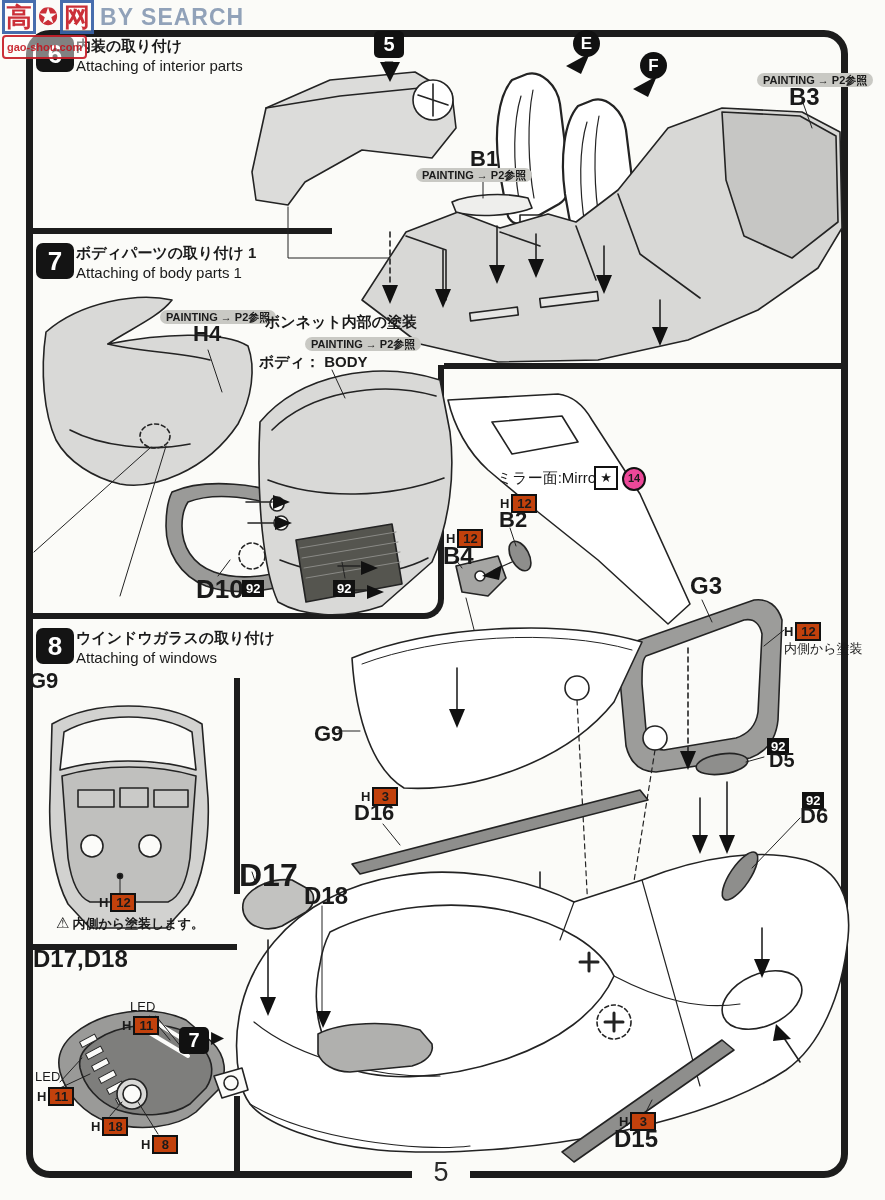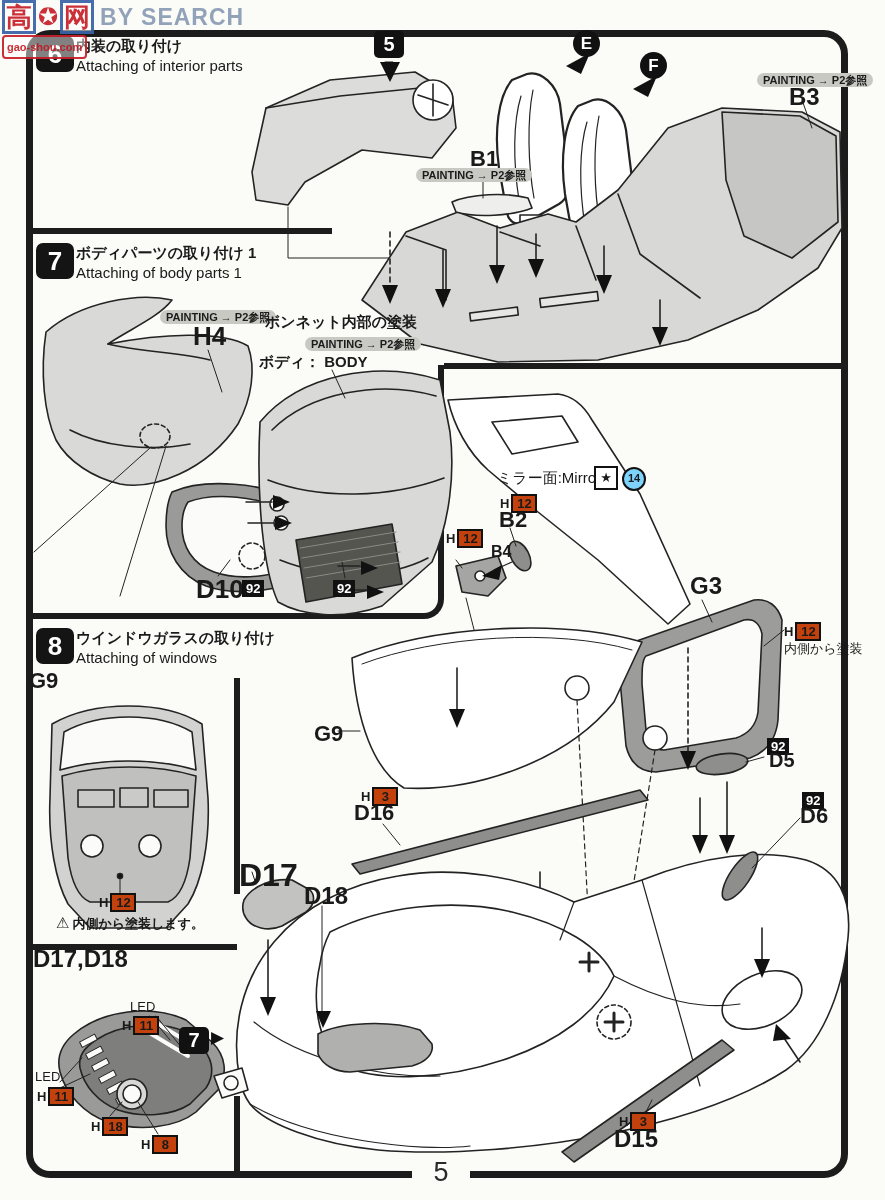--- a/index.html
+++ b/index.html
@@ -25,21 +25,21 @@
             text-align:center;line-height:15px;padding:0 2px;background:#c2410c;}
   .circle{width:27px;height:27px;background:#111;border-radius:50%;color:#fff;font-weight:700;font-size:17px;
           text-align:center;line-height:27px;}
   .numsq .nsq{display:inline-block;background:#111;color:#fff;border-radius:5px;font-weight:700;font-size:20px;
               width:30px;text-align:center;line-height:27px;}
   .numsq .ad{display:block;text-align:center;font-size:15px;line-height:14px;color:#111;}
   .numsq .ar{font-size:17px;vertical-align:4px;margin-left:2px;color:#111;}
   .star .stb{display:inline-block;border:2px solid #111;width:20px;height:20px;text-align:center;line-height:19px;
              font-size:13px;background:#fff;}
   .star .stc{display:inline-block;border:2px solid #111;border-radius:50%;width:20px;height:20px;text-align:center;
-             line-height:19px;font-size:11px;font-weight:700;background:#7dd3fc;margin-left:4px;}
+             line-height:19px;font-size:11px;font-weight:700;background:#ec4899;margin-left:4px;}
   .warn{font-size:13px;font-weight:700;}
   .warn .wt{font-size:15px;margin-right:3px;}
   
   #pagenum{left:412px;top:1157px;width:58px;text-align:center;font-size:27px;color:#2a2a2a;background:#fbfbf8;z-index:6;}
   
   #wm{left:2px;top:0px;z-index:9;opacity:.93;}
   #wm .row{display:flex;align-items:center;gap:2px;}
   #wm .cn{color:#c8202a;font-weight:700;font-size:26px;border:3px solid #3a63a8;background:rgba(255,255,255,.55);
           line-height:28px;padding:0 1px;}
   #wm .st{color:#c8202a;font-size:24px;line-height:26px;}
@@ -272,33 +272,33 @@
 
 <div id="labels-layer">
     <div class="lbl pill" style="left: 757px; top: 73px;">PAINTING → P2参照</div>
     <div class="lbl part" style="left: 789px; top: 84px; font-size: 24px;">B3</div>
     <div class="lbl circle" style="left: 573px; top: 30px;">E</div>
     <div class="lbl circle" style="left: 640px; top: 52px;">F</div>
     <div class="lbl numsq" style="left: 374px; top: 31px;"><span class="nsq">5</span><span class="ad">▼</span></div>
     <div class="lbl part" style="left: 470px; top: 147px; font-size: 22px;">B1</div>
     <div class="lbl pill" style="left: 416px; top: 168px;">PAINTING → P2参照</div>
     <div class="lbl pill" style="left: 160px; top: 310px;">PAINTING → P2参照</div>
-    <div class="lbl part" style="left: 193px; top: 322px; font-size: 26px;">H4</div>
+    <div class="lbl part" style="left: 193px; top: 322px; font-size: 22px;">H4</div>
     <div class="lbl plain" style="left: 265px; top: 314px; font-size: 15px; font-weight: 700;">ボンネット内部の塗装</div>
     <div class="lbl pill" style="left: 305px; top: 337px;">PAINTING → P2参照</div>
     <div class="lbl plain" style="left: 259px; top: 354px; font-size: 15px; font-weight: 700;">ボディ： BODY</div>
     <div class="lbl part" style="left: 196px; top: 575px; font-size: 26px;">D10</div>
     <div class="lbl badge" style="left: 242px; top: 580px;">92</div>
     <div class="lbl badge" style="left: 333px; top: 580px;">92</div>
     <div class="lbl plain" style="left: 497px; top: 470px; font-size: 15px;">ミラー面:Mirror</div>
     <div class="lbl star" style="left: 594px; top: 466px;"><span class="stb">★</span><span class="stc">14</span></div>
     <div class="lbl hbox" style="left: 500px; top: 494px;"><span class="hp">H</span><span class="hn">12</span></div>
     <div class="lbl part" style="left: 499px; top: 508px; font-size: 22px;">B2</div>
     <div class="lbl hbox" style="left: 446px; top: 529px;"><span class="hp">H</span><span class="hn">12</span></div>
-    <div class="lbl part" style="left: 443px; top: 543px; font-size: 16px; margin-left: 48px;">B4</div>
+    <div class="lbl part" style="left: 443px; top: 543px; font-size: 24px;">B4</div>
     <div class="lbl part" style="left: 690px; top: 573px; font-size: 24px;">G3</div>
     <div class="lbl hbox" style="left: 784px; top: 622px;"><span class="hp">H</span><span class="hn">12</span></div>
     <div class="lbl plain" style="left: 784px; top: 642px; font-size: 13px;">内側から塗装</div>
     <div class="lbl part" style="left: 314px; top: 722px; font-size: 22px;">G9</div>
     <div class="lbl hbox" style="left: 361px; top: 787px;"><span class="hp">H</span><span class="hn">3</span></div>
     <div class="lbl part" style="left: 354px; top: 801px; font-size: 22px;">D16</div>
     <div class="lbl part" style="left: 239px; top: 858px; font-size: 32px;">D17</div>
     <div class="lbl part" style="left: 304px; top: 883px; font-size: 24px;">D18</div>
     <div class="lbl badge" style="left: 767px; top: 738px;">92</div>
     <div class="lbl part" style="left: 769px; top: 749px; font-size: 20px;">D5</div>

